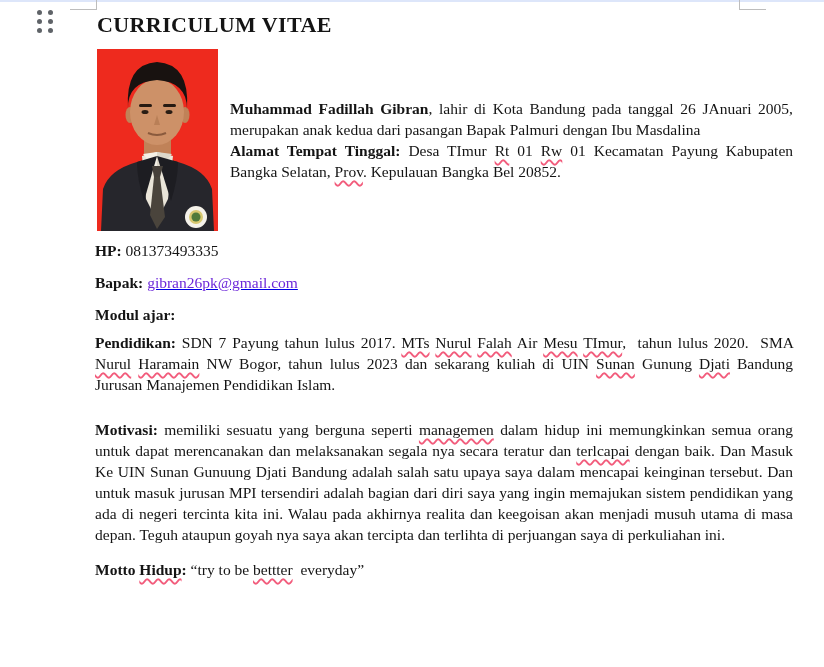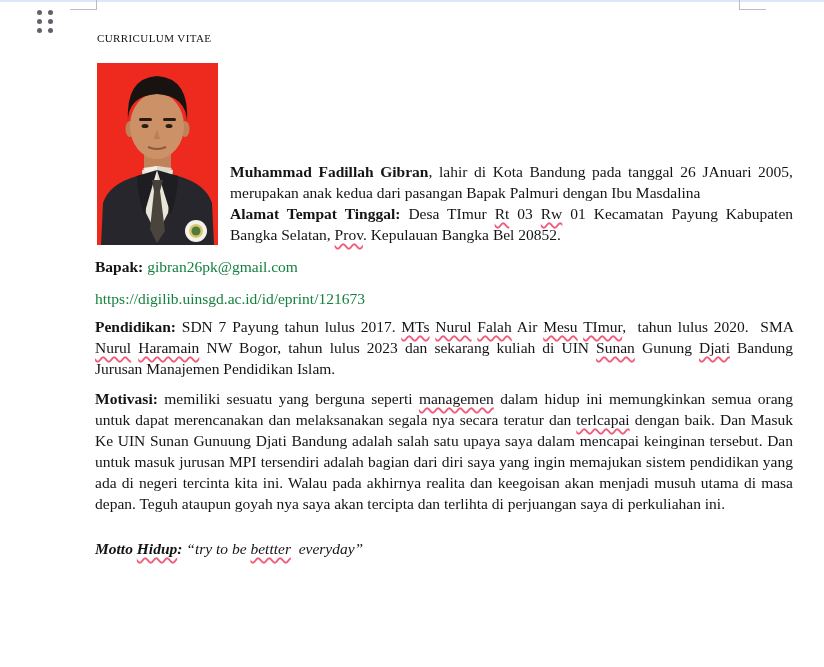--- a/index.html
+++ b/index.html
@@ -19,44 +19,45 @@
     column-gap:6px;row-gap:4px;cursor:grab;
   }
   .drag-handle i{width:5px;height:5px;border-radius:50%;background:#5f6368;display:block;}
   
   .bracket-left{position:absolute;left:70px;top:0;width:26px;height:9px;
     border-right:1px solid #bdbdbd;border-bottom:1px solid #bdbdbd;}
   .bracket-right{position:absolute;left:739px;top:0;width:26px;height:9px;
     border-left:1px solid #bdbdbd;border-bottom:1px solid #bdbdbd;}
 
   .doc{position:absolute;left:95px;top:14px;width:698px;font-size:15.5px;line-height:21px;}
-  .title{font-size:11px;font-weight:normal;letter-spacing:.4px;margin:14px 0 14px 2px;}
+  .title{font-size:22px;font-weight:bold;letter-spacing:.4px;margin:0 0 14px 2px;}
 
-  .bio-row{display:flex;align-items:flex-end;}
+  .bio-row{display:flex;align-items:center;}
   .photo{width:121px;height:182px;flex:none;margin:0 12px 0 2px;}
   .photo svg{display:block;width:121px;height:182px;}
   .bio-text{flex:1;text-align:justify;}
   p{margin:0;white-space:pre-wrap;}
 
   .contact{margin-top:11px;}
   .contact.first{margin-top:9px;}
   .pendidikan{margin-top:7px;text-align:justify;}
-  .motivasi{margin-top:9px;text-align:justify;}
-  .motto{margin-top:24px;font-style:italic;}
+  .motivasi{margin-top:24px;text-align:justify;}
+  .motto{margin-top:14px;}
 
   .seg-b,.seg-bsp{font-weight:bold;}
   .seg-sp,.seg-bsp{
     text-decoration-line:underline;
     text-decoration-style:wavy;
     text-decoration-color:#f25c7c;
     text-decoration-thickness:2px;
     text-underline-offset:3px;
   }
   .seg-link{
-    color:#15803d;
+    color:#6d28d9;
+    text-decoration:underline;
     text-decoration-color:#0000e8;
     cursor:pointer;
   }
 </style>
 </head>
 <body>
 
 <div class="top-strip"></div>
 
 <div class="drag-handle">
@@ -98,26 +99,27 @@
         <path d="M81 113 L60 107 L74 152 Q81 130 81 113 Z" fill="#1d1d22"></path>
         <path d="M55 117 L66 117 L63 128 L57 128 Z" fill="#46403a"></path>
         <path d="M57 128 L63 128 L68 168 L60 180 L53 166 Z" fill="#4a443c"></path>
         <circle cx="99" cy="168" r="11" fill="#f5f2ea"></circle>
         <circle cx="99" cy="168" r="7" fill="#d8c870"></circle>
         <circle cx="99" cy="168" r="4.5" fill="#4f7a3a"></circle>
       </svg>
     </div>
     <div class="bio-text">
       <p><span class="seg-b">Muhammad Fadillah Gibran</span><span class="seg-t">, lahir di Kota Bandung pada tanggal 26 JAnuari 2005, merupakan anak kedua dari pasangan Bapak Palmuri dengan Ibu Masdalina</span></p>
-      <p><span class="seg-b">Alamat Tempat Tinggal:</span><span class="seg-t"> Desa TImur </span><span class="seg-sp">Rt</span><span class="seg-t"> 03 </span><span class="seg-sp">Rw</span><span class="seg-t"> 01 Kecamatan Payung Kabupaten Bangka Selatan, </span><span class="seg-sp">Prov</span><span class="seg-t">. Kepulauan Bangka Bel 20852.</span></p>
+      <p><span class="seg-b">Alamat Tempat Tinggal:</span><span class="seg-t"> Desa TImur </span><span class="seg-sp">Rt</span><span class="seg-t"> 01 </span><span class="seg-sp">Rw</span><span class="seg-t"> 01 Kecamatan Payung Kabupaten Bangka Selatan, </span><span class="seg-sp">Prov</span><span class="seg-t">. Kepulauan Bangka Bel 20852.</span></p>
     </div>
   </div>
 
+  <p class="contact first"><span class="seg-b">HP:</span><span class="seg-t"> 081373493335</span></p>
   <p class="contact"><span class="seg-b">Bapak:</span><span class="seg-t"> </span><span class="seg-link">gibran26pk@gmail.com</span></p>
-  <p class="contact"><span class="seg-link">https://digilib.uinsgd.ac.id/id/eprint/121673</span></p>
+  <p class="contact"><span class="seg-b">Modul ajar:</span></p>
 
   <p class="pendidikan"><span class="seg-b">Pendidikan:</span><span class="seg-t"> SDN 7 Payung tahun lulus 2017. </span><span class="seg-sp">MTs</span><span class="seg-t"> </span><span class="seg-sp">Nurul</span><span class="seg-t"> </span><span class="seg-sp">Falah</span><span class="seg-t"> Air </span><span class="seg-sp">Mesu</span><span class="seg-t"> </span><span class="seg-sp">TImur</span><span class="seg-t">,  tahun lulus 2020.  SMA </span><span class="seg-sp">Nurul</span><span class="seg-t"> </span><span class="seg-sp">Haramain</span><span class="seg-t"> NW Bogor, tahun lulus 2023 dan sekarang kuliah di UIN </span><span class="seg-sp">Sunan</span><span class="seg-t"> Gunung </span><span class="seg-sp">Djati</span><span class="seg-t"> Bandung Jurusan Manajemen Pendidikan Islam.</span></p>
 
   <p class="motivasi"><span class="seg-b">Motivasi:</span><span class="seg-t"> memiliki sesuatu yang berguna seperti </span><span class="seg-sp">managemen</span><span class="seg-t"> dalam hidup ini memungkinkan semua orang untuk dapat merencanakan dan melaksanakan segala nya secara teratur dan </span><span class="seg-sp">terlcapai</span><span class="seg-t"> dengan baik. Dan Masuk Ke UIN Sunan Gunuung Djati Bandung adalah salah satu upaya saya dalam mencapai keinginan tersebut. Dan untuk masuk jurusan MPI tersendiri adalah bagian dari diri saya yang ingin memajukan sistem pendidikan yang ada di negeri tercinta kita ini. Walau pada akhirnya realita dan keegoisan akan menjadi musuh utama di masa depan. Teguh ataupun goyah nya saya akan tercipta dan terlihta di perjuangan saya di perkuliahan ini.</span></p>
 
   <p class="motto"><span class="seg-b">Motto </span><span class="seg-bsp">Hidup</span><span class="seg-b">:</span><span class="seg-t"> “try to be </span><span class="seg-sp">bettter</span><span class="seg-t">  everyday”</span></p>
 
 </div>
 
 </body></html>

